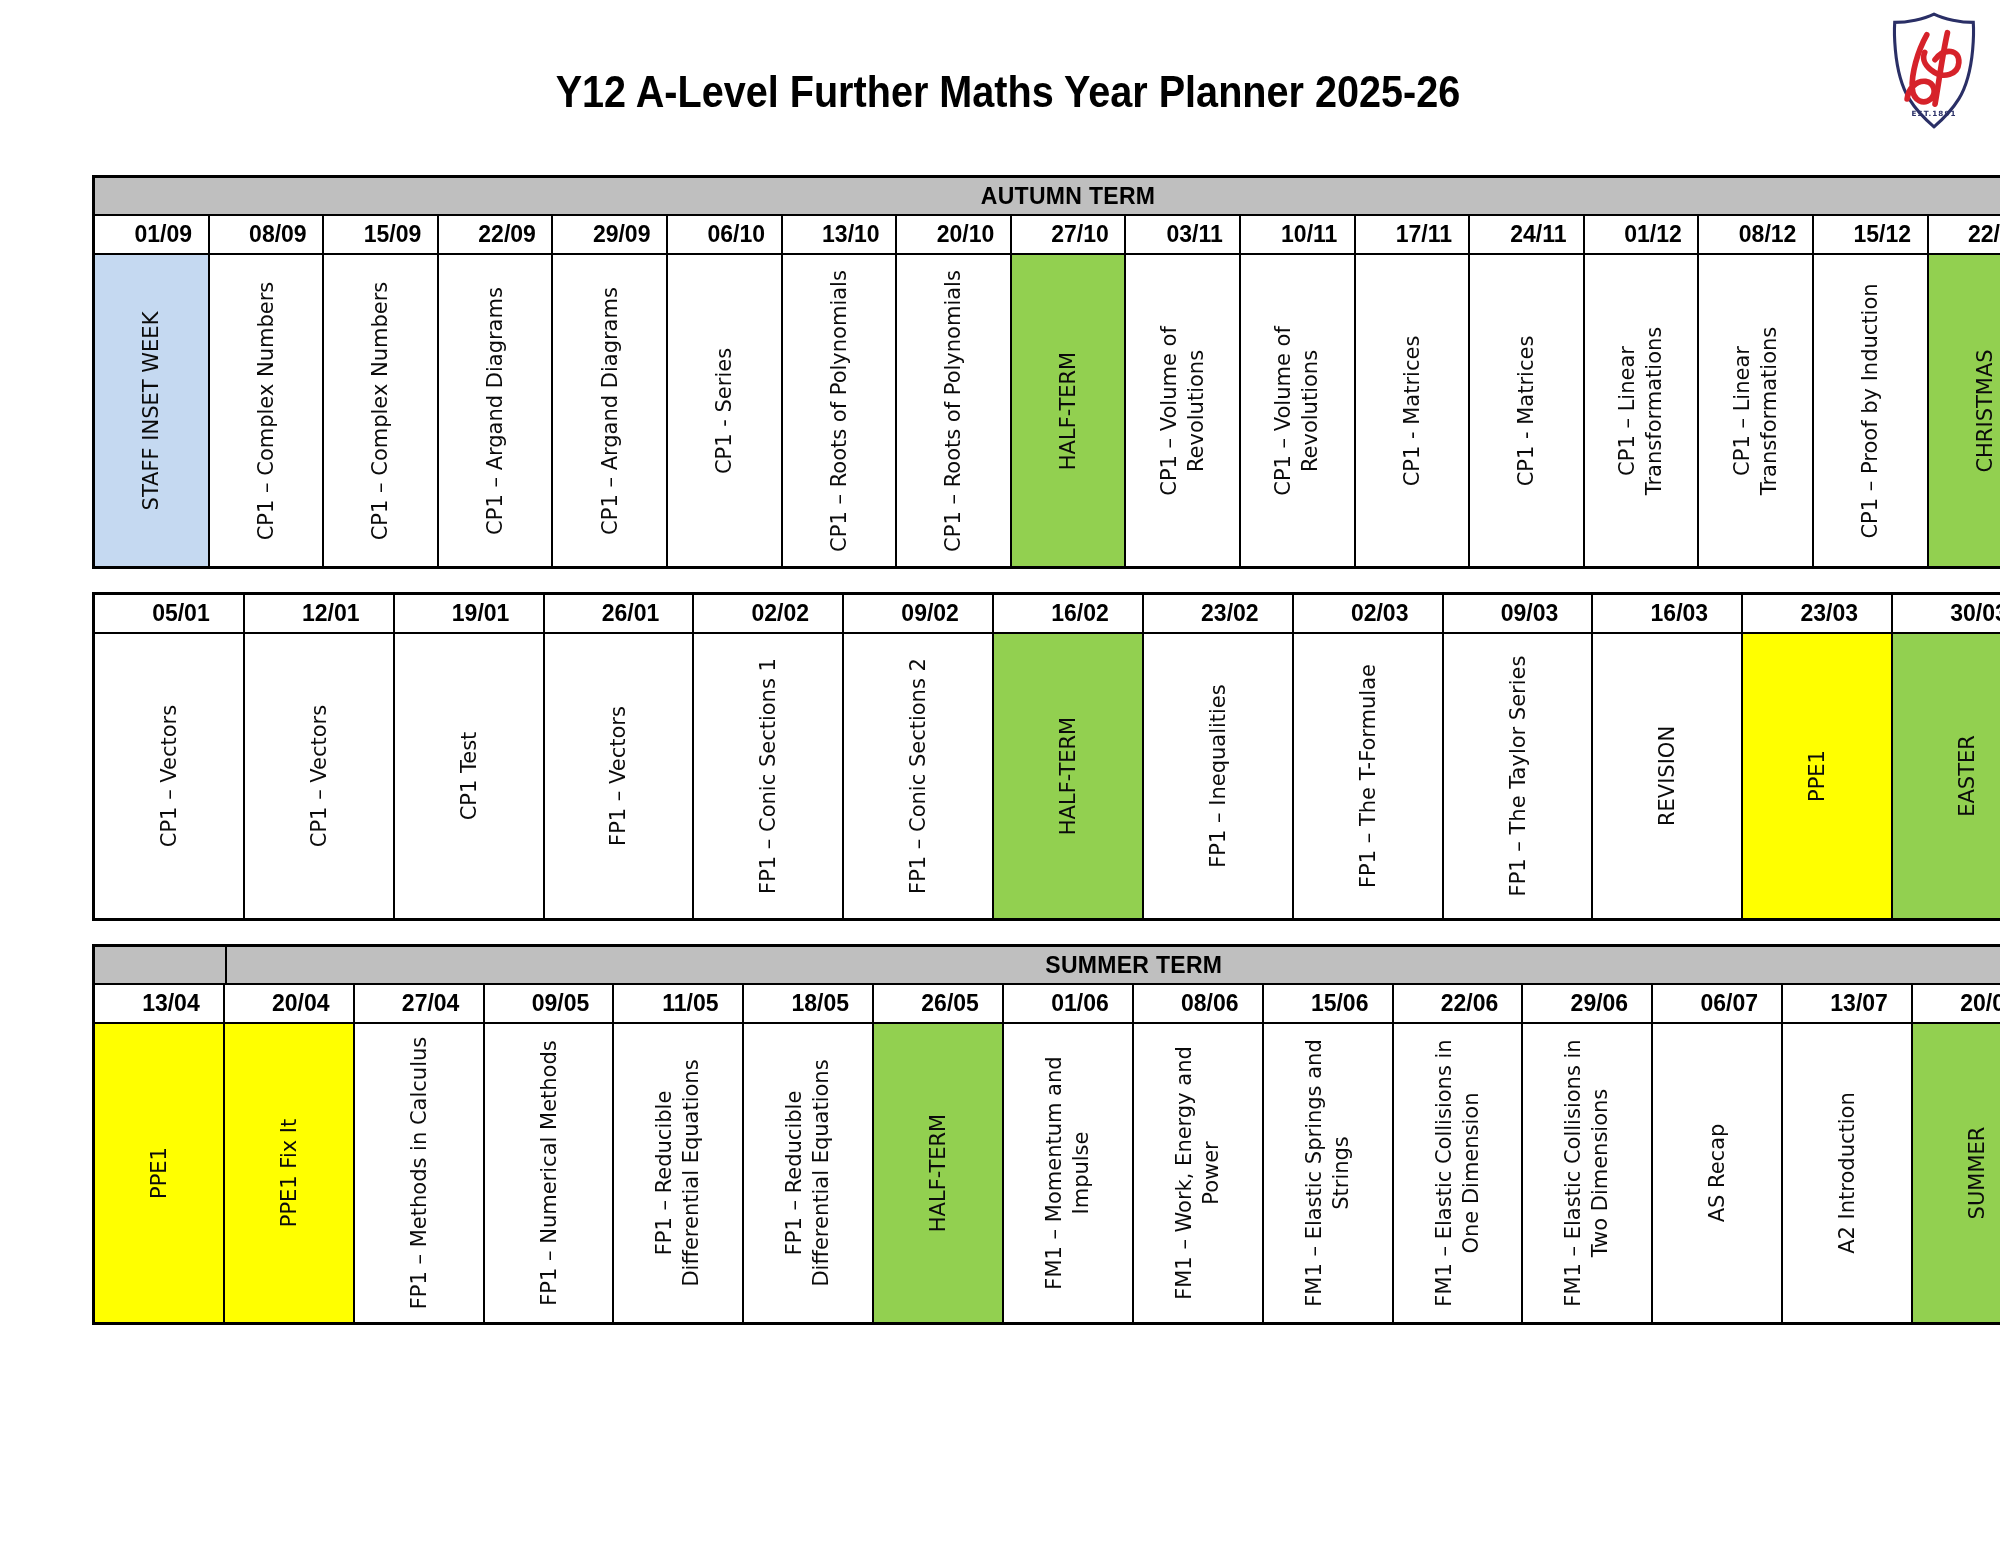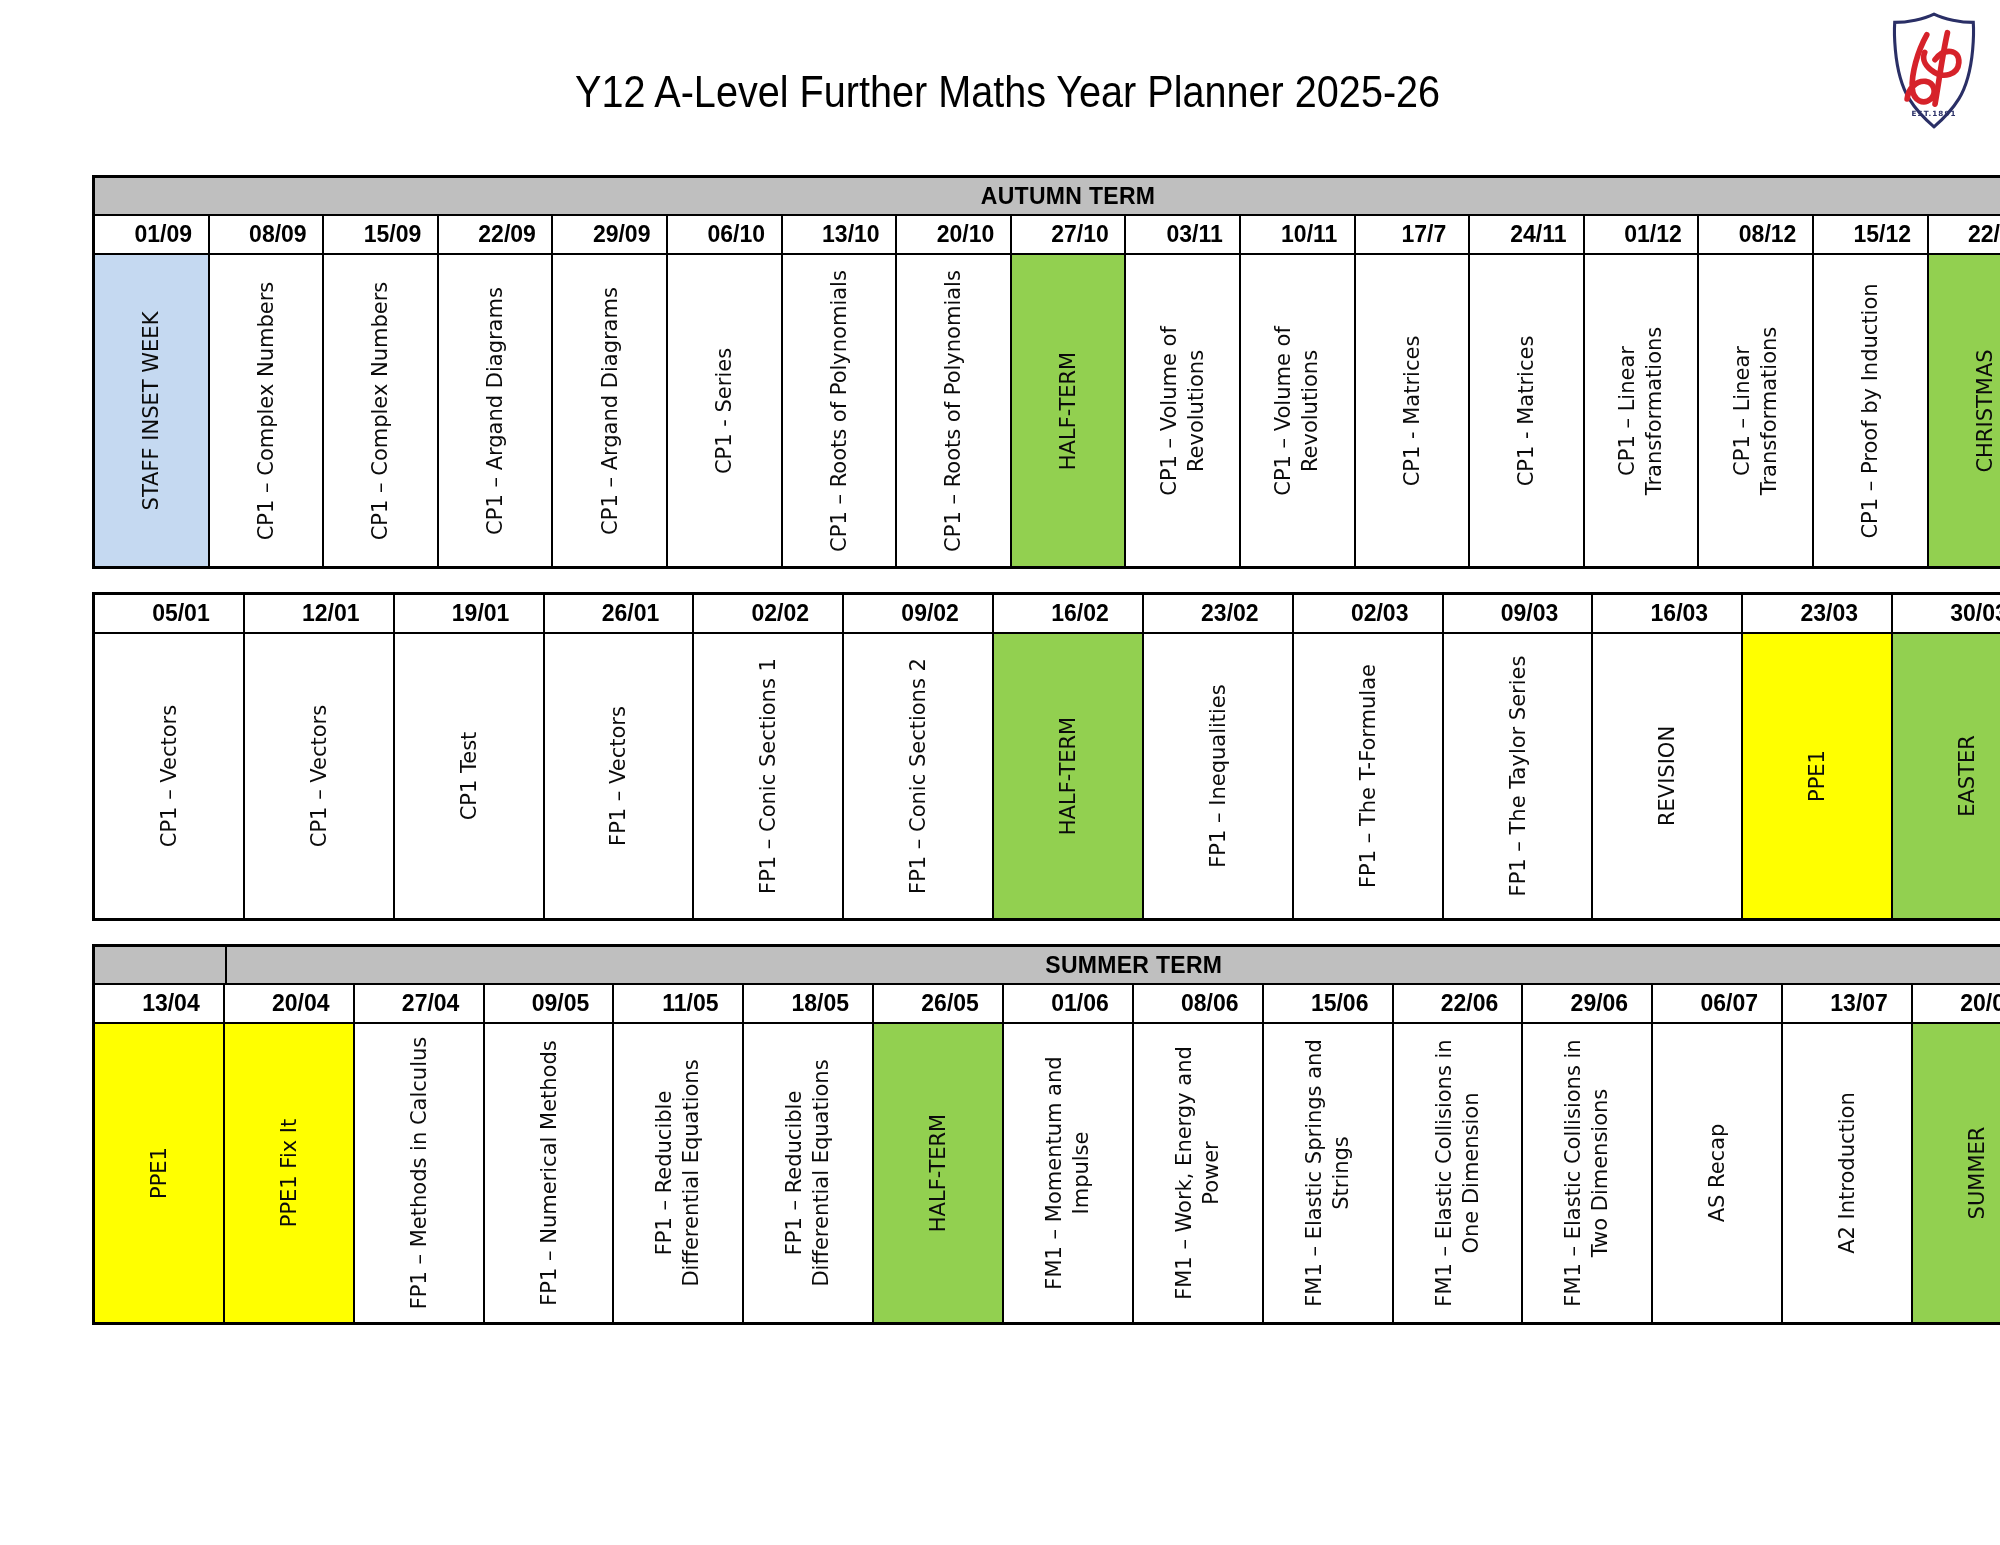--- a/index.html
+++ b/index.html
@@ -2,21 +2,21 @@
 <html style="--gray: #BFBFBF; --blue: #C5D9F1; --green: #92D050; --yellow: #FFFF00; --white: #FFFFFF;"><head>
 <meta charset="utf-8">
 <style>
   html,body{margin:0;padding:0;}
   body{
     width:2000px;height:1545px;background:#ffffff;position:relative;overflow:hidden;
     font-family:"Liberation Sans",sans-serif;color:#000;
   }
   .page-title{
     margin:66px 0 0 0;width:1832px;margin-left:92px;
-    text-align:center;font-size:45px;font-weight:normal;letter-spacing:0;
+    text-align:center;font-size:45px;font-weight:bold;letter-spacing:0;
   }
   .page-title .condense{display:inline-block;transform:scaleX(0.88);transform-origin:50% 50%;white-space:nowrap;}
   .planner{position:absolute;left:92px;top:175px;width:1952px;}
   .term{
     border:3px solid #000;margin-bottom:23px;background:#fff;box-sizing:border-box;
   }
   .term-header-row{
     display:flex;height:36px;background:var(--gray);border-bottom:2px solid #000;
   }
   .term-header-row > div{flex-basis:0;display:flex;align-items:center;justify-content:center;}
@@ -77,21 +77,21 @@
         <div class="date-cell">08/09</div>
         <div class="date-cell">15/09</div>
         <div class="date-cell">22/09</div>
         <div class="date-cell">29/09</div>
         <div class="date-cell">06/10</div>
         <div class="date-cell">13/10</div>
         <div class="date-cell">20/10</div>
         <div class="date-cell">27/10</div>
         <div class="date-cell">03/11</div>
         <div class="date-cell">10/11</div>
-        <div class="date-cell">17/7</div>
+        <div class="date-cell">17/11</div>
         <div class="date-cell">24/11</div>
         <div class="date-cell">01/12</div>
         <div class="date-cell">08/12</div>
         <div class="date-cell">15/12</div>
         <div class="date-cell">22/12</div>
       </div>
       <div class="body-row">
         <div class="week-cell type-inset">
           <span class="vtext">STAFF INSET WEEK</span>
         </div>

